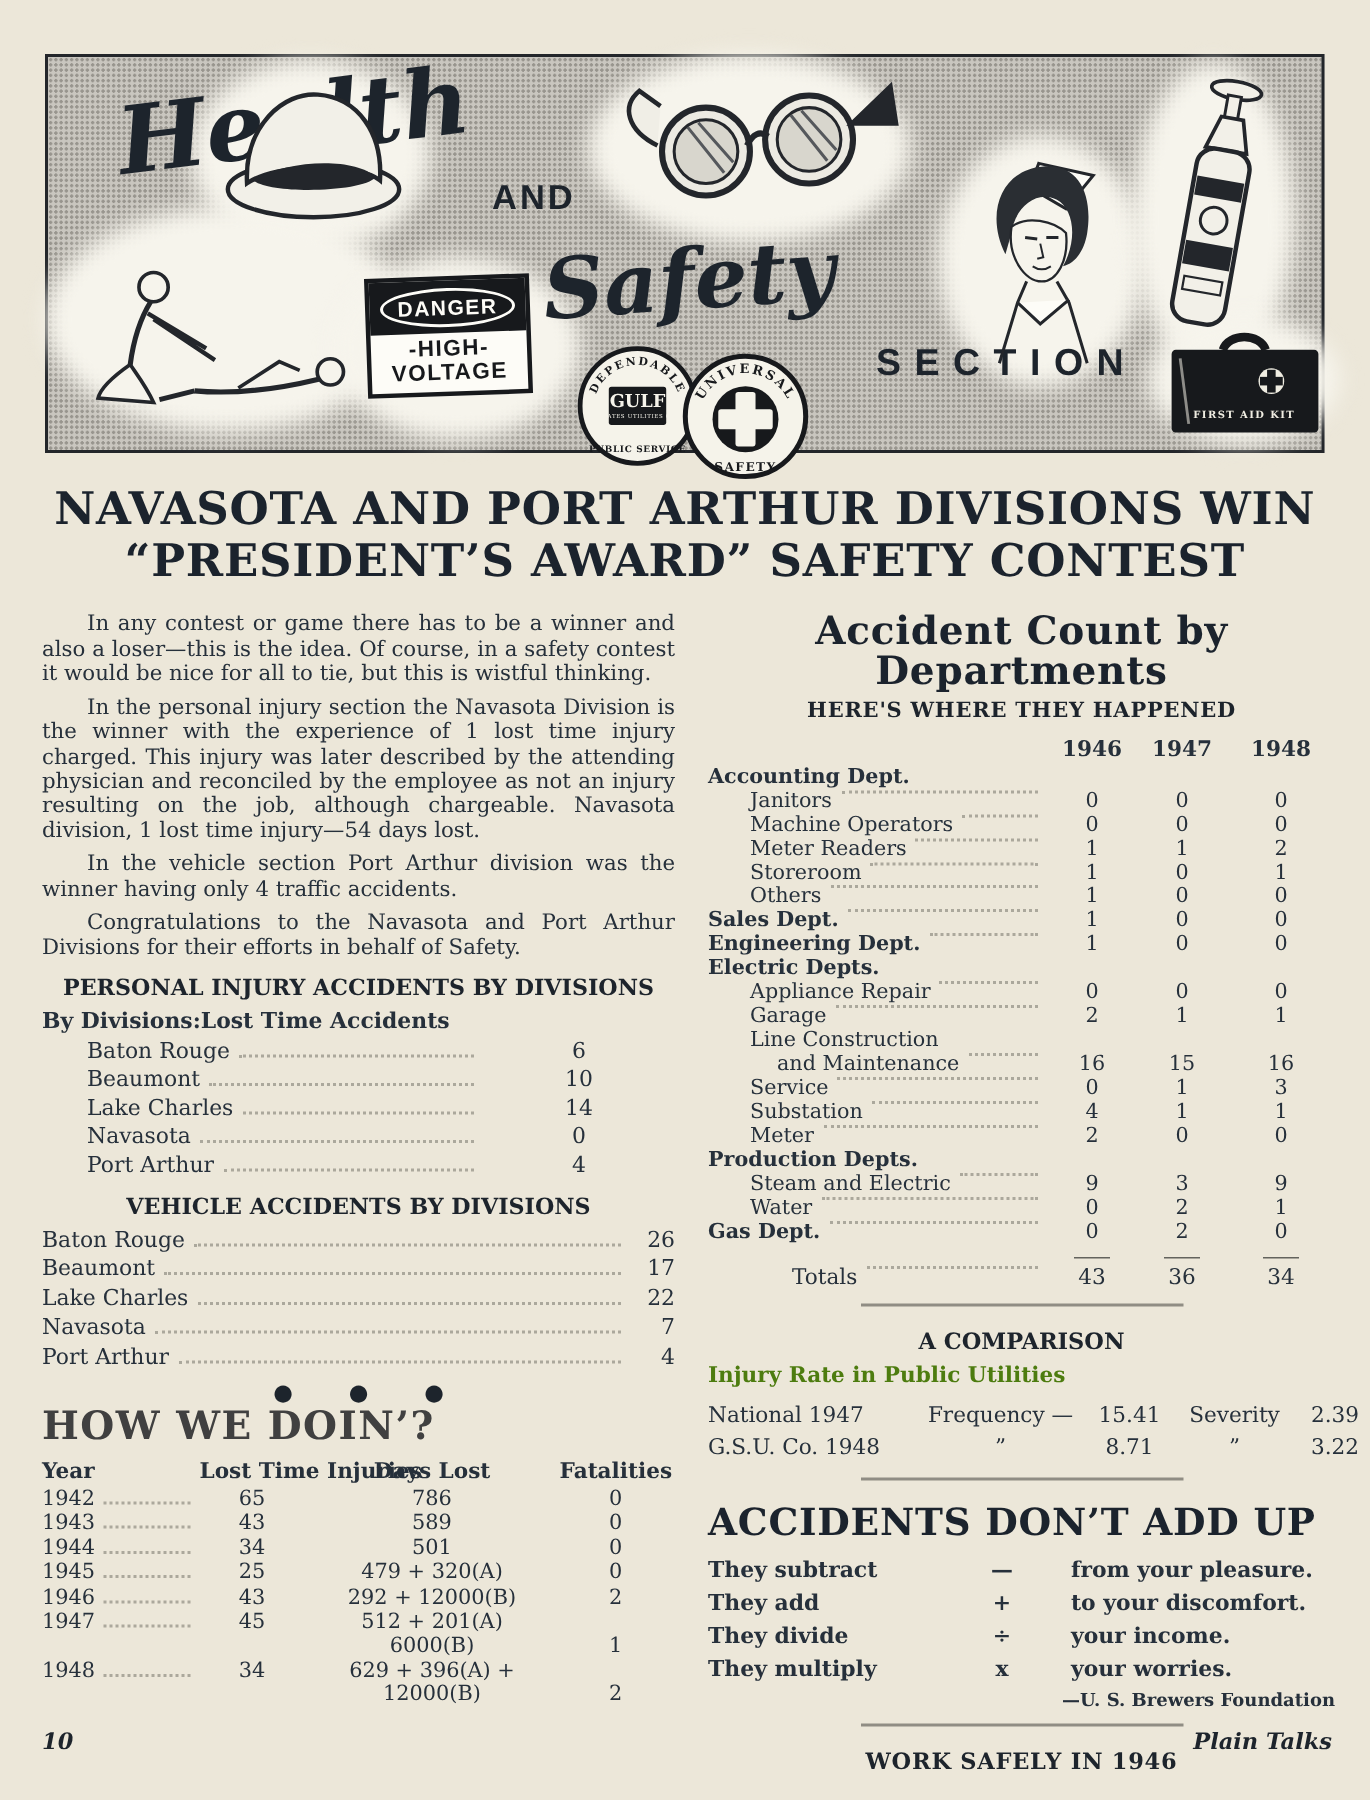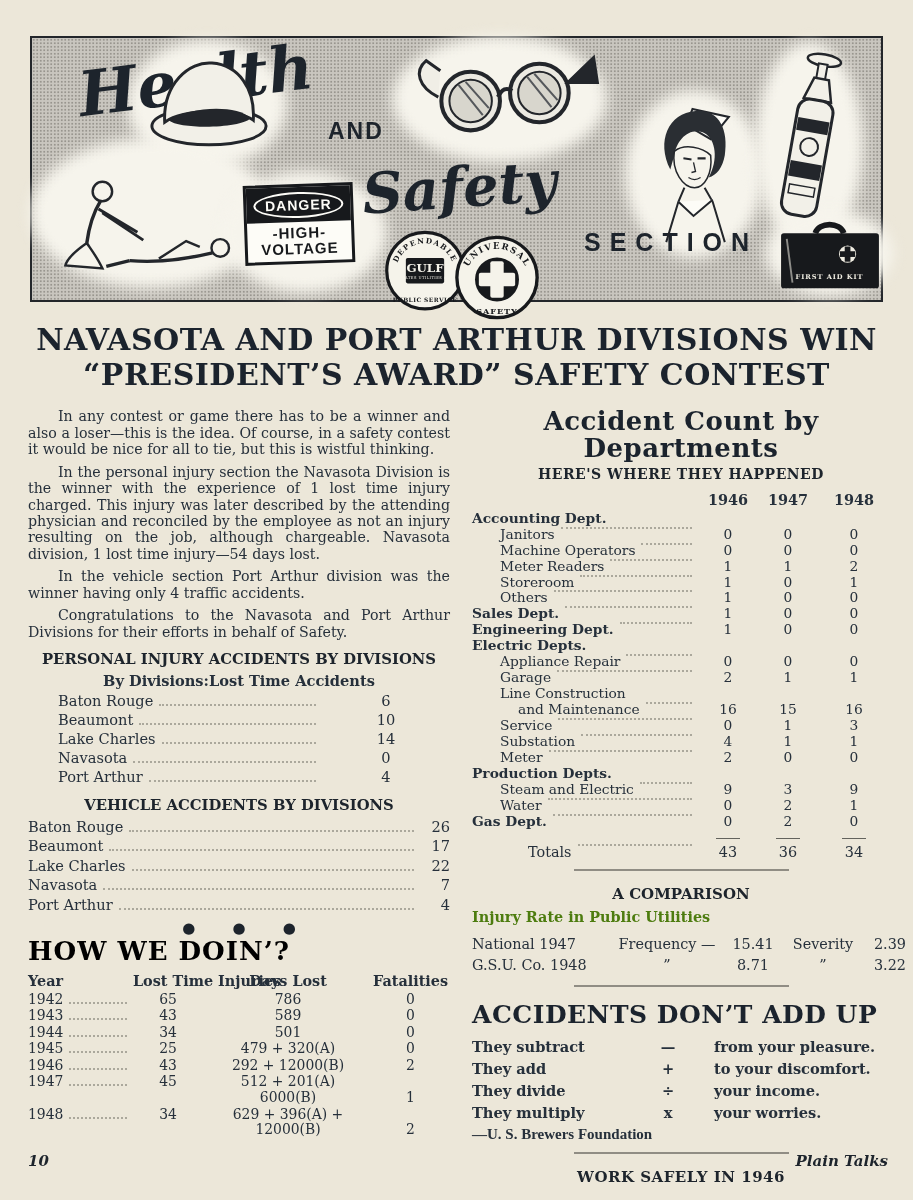--- a/index.html
+++ b/index.html
@@ -48,27 +48,27 @@
     letter-spacing:0.5px; color:#1b232d;
   }
   
   .columns { display:flex; gap:22px; margin:16px 23px 0 28px; }
   .col-left { width:422px; flex:none; }
   .col-right { flex:1; min-width:0; }
   .para { font-size:14.2px; line-height:1.16; text-align:justify; text-indent:30px; margin-bottom:6px; }
   .para-last { margin-top:4px; }
   .leader { flex:1; border-bottom:2px dotted #aba89c; margin:0 6px 3px 6px; min-width:12px; }
   .tbl-title { text-align:center; font-weight:bold; font-size:14.8px; margin:10px 0 5px; color:#1d242c; }
-  .pi-head { display:flex; justify-content:center; font-weight:bold; font-size:14.6px; margin-bottom:3px; }
+  .pi-head { display:flex; justify-content:flex-start; font-weight:bold; font-size:14.6px; margin-bottom:3px; }
   .pi-row { display:flex; align-items:baseline; font-size:14.6px; line-height:1.2; margin-bottom:1.5px; padding-left:30px; }
   .pi-val { width:128px; text-align:center; flex:none; }
   .v-row { display:flex; align-items:baseline; font-size:14.6px; line-height:1.2; margin-bottom:2px; }
   .v-val { width:30px; text-align:right; flex:none; }
   .dots-sep { text-align:center; font-size:15px; font-weight:bold; letter-spacing:16px; padding-left:16px; margin:6px 0 1px; color:#1d242c; }
-  .big-title { font-size:26px; font-weight:bold; letter-spacing:1px; color:#000000; line-height:1.05; }
+  .big-title { font-size:26px; font-weight:bold; letter-spacing:1px; color:#404040; line-height:1.05; }
   .hwd-title { margin:0 0 6px; }
   .hwd-head, .hwd-row { display:grid; grid-template-columns:105px 70px 170px 75px; font-size:13.9px; }
   .hwd-head { font-weight:bold; font-size:14.4px; margin-bottom:3px; }
   .hwd-head .c { text-align:center; white-space:nowrap; }
   .hwd-row { line-height:1.12; margin-bottom:1px; }
   .hwd-year { display:flex; align-items:baseline; }
   .hwd-c { text-align:center; }
   .hwd-two { align-items:stretch; }
   .hwd-fat-bottom { display:flex; flex-direction:column; justify-content:flex-end; text-align:center; }
   .footnotes { margin-top:4px; font-size:13px; line-height:1.2; }
@@ -92,21 +92,21 @@
   .cmp-title { text-align:center; font-weight:bold; font-size:15px; margin:14px 0 5px; color:#1d242c; }
   .cmp-sub { text-align:left; font-weight:bold; font-size:14.4px; margin-bottom:9px; color:#4d7c0f; }
   .cmp-row { display:grid; grid-template-columns:140px 110px 62px 1fr 78px 44px; font-size:14.4px; line-height:1.45; }
   .cmp-entity { text-align:left; }
   .cmp-fl, .cmp-sl { text-align:center; }
   .cmp-fv { text-align:center; }
   .cmp-sv { text-align:right; }
   .adu-title { font-size:25px; font-weight:bold; letter-spacing:0.5px; color:#1b232d; margin:15px 0 10px; line-height:1.05; }
   .adu-row { display:grid; grid-template-columns:150px 92px 1fr; font-weight:bold; font-size:14.6px; margin-bottom:5px; }
   .adu-sym { text-align:center; }
-  .adu-attr { text-align:left; font-weight:bold; font-size:15px; margin-top:1px;font-family:Liberation Serif, serif; }
+  .adu-attr { text-align:right; font-weight:bold; font-size:12px; margin-top:1px; }
   .work-safely { text-align:center; font-weight:bold; font-size:15px; letter-spacing:0.5px; margin-top:14px; color:#1d242c; }
   
   .footer {
     position:absolute; left:28px; right:25px; bottom:30px;
     display:flex; justify-content:space-between;
     font-weight:bold; font-style:italic; font-size:15px; color:#1d242c;
   }
 </style>
 </head>
 <body>

